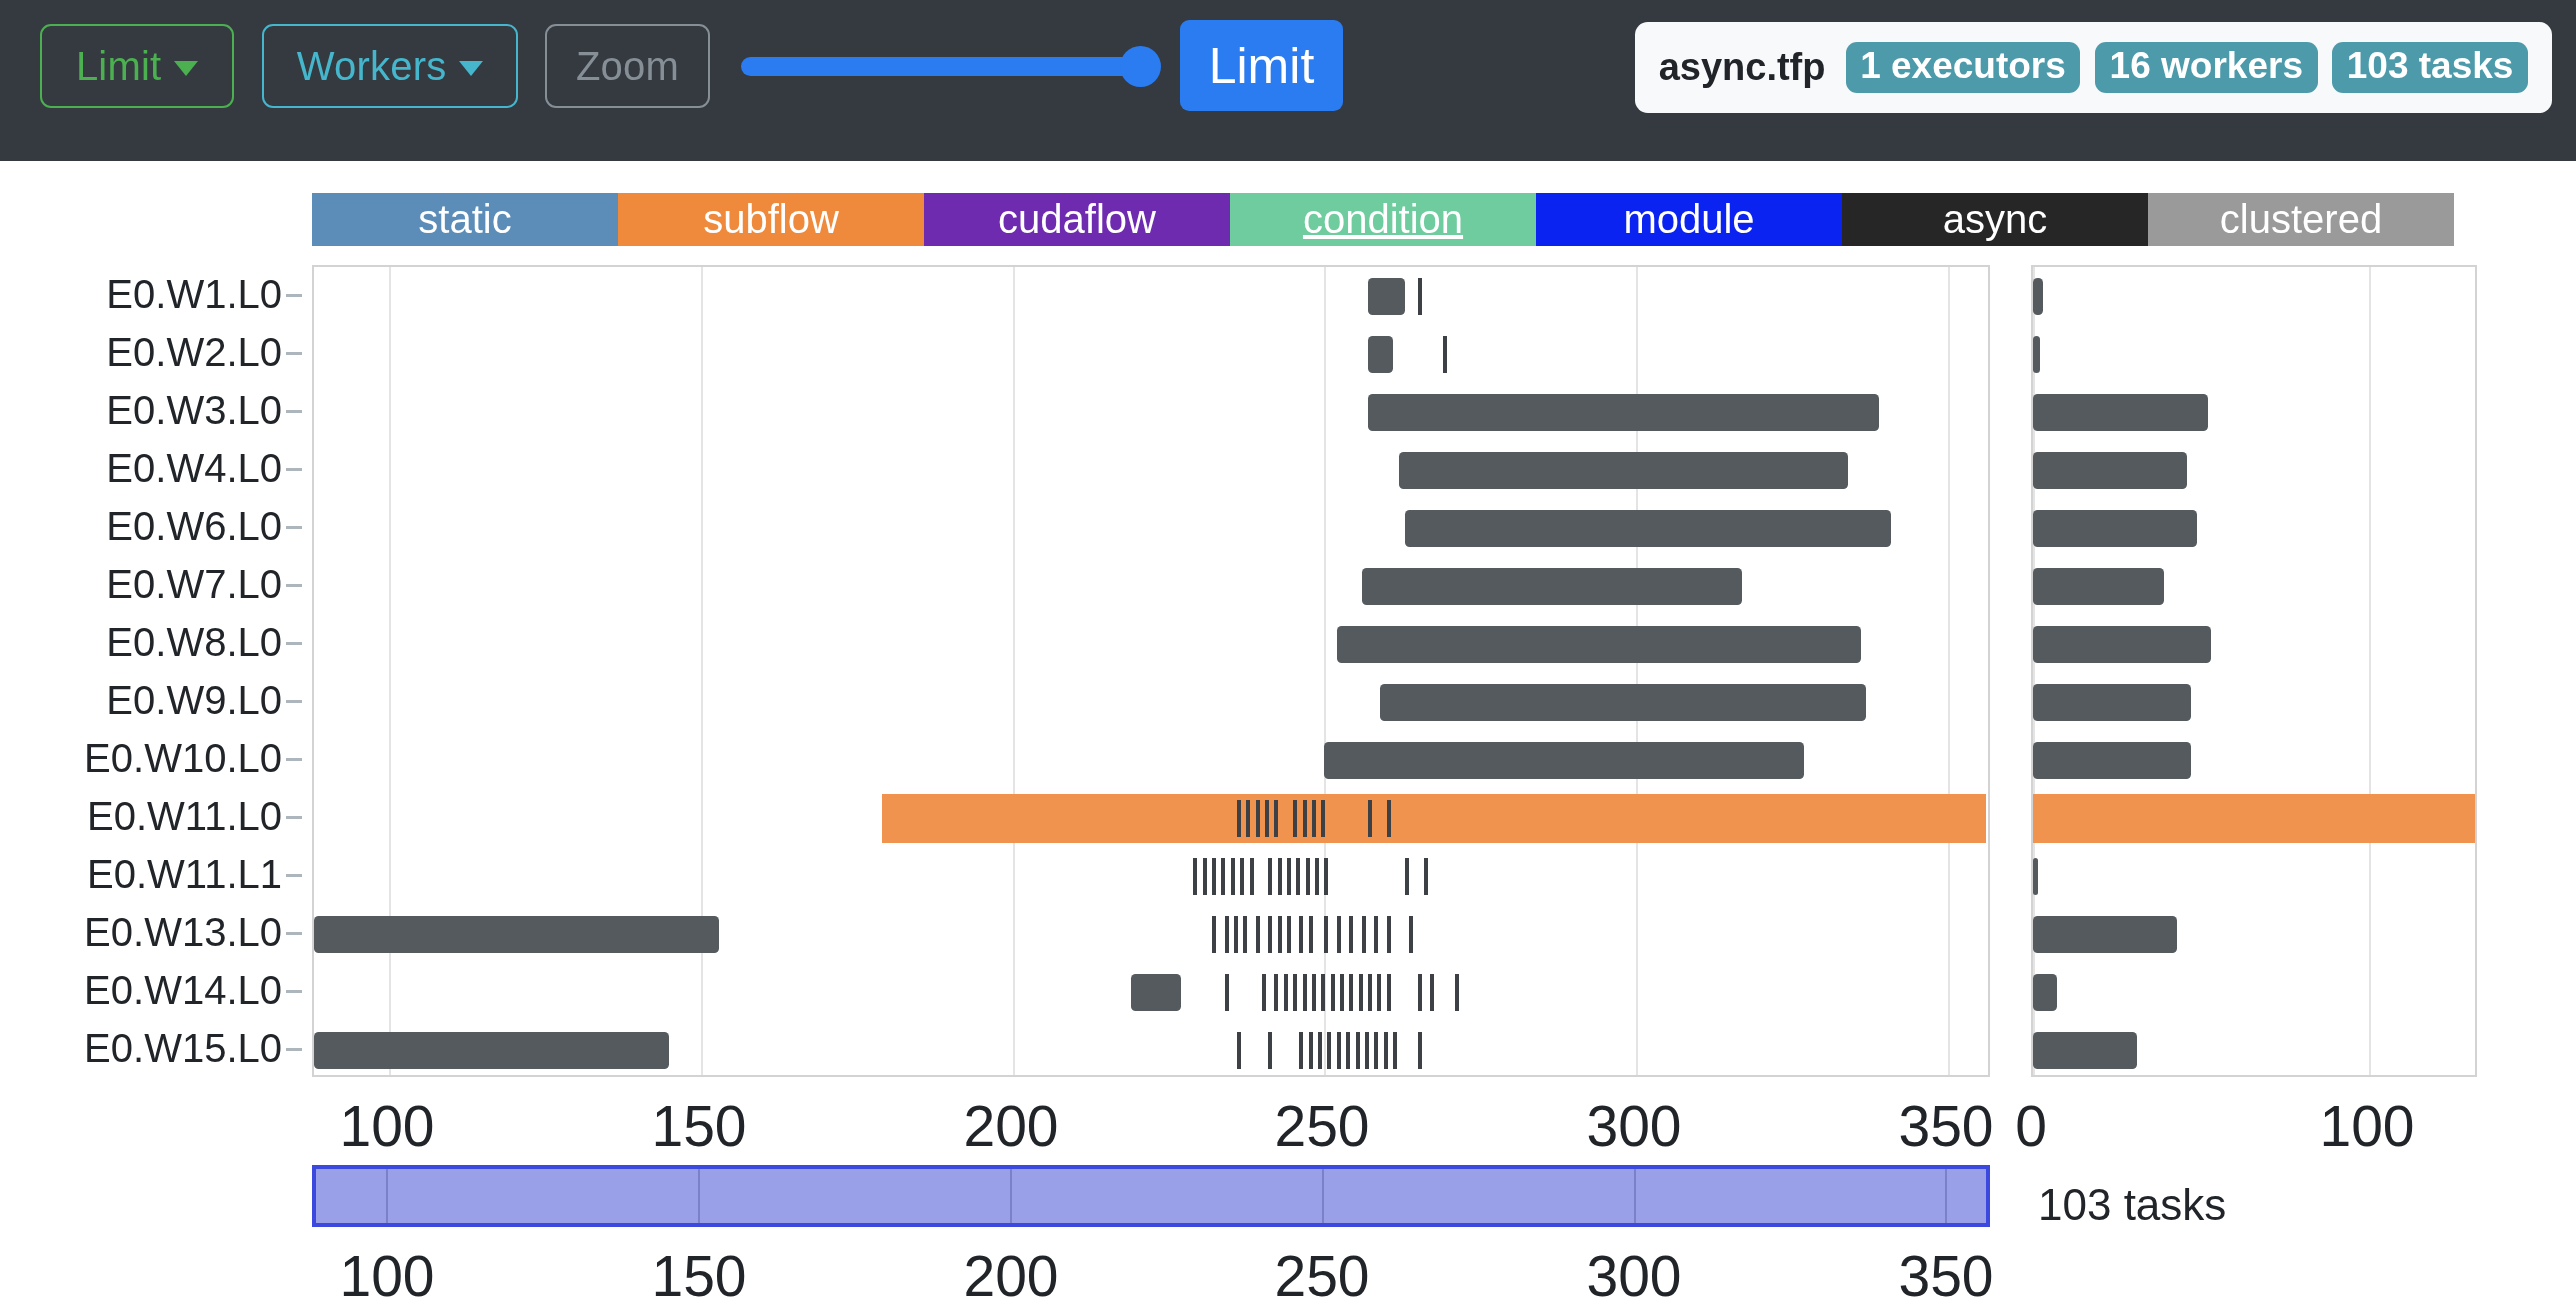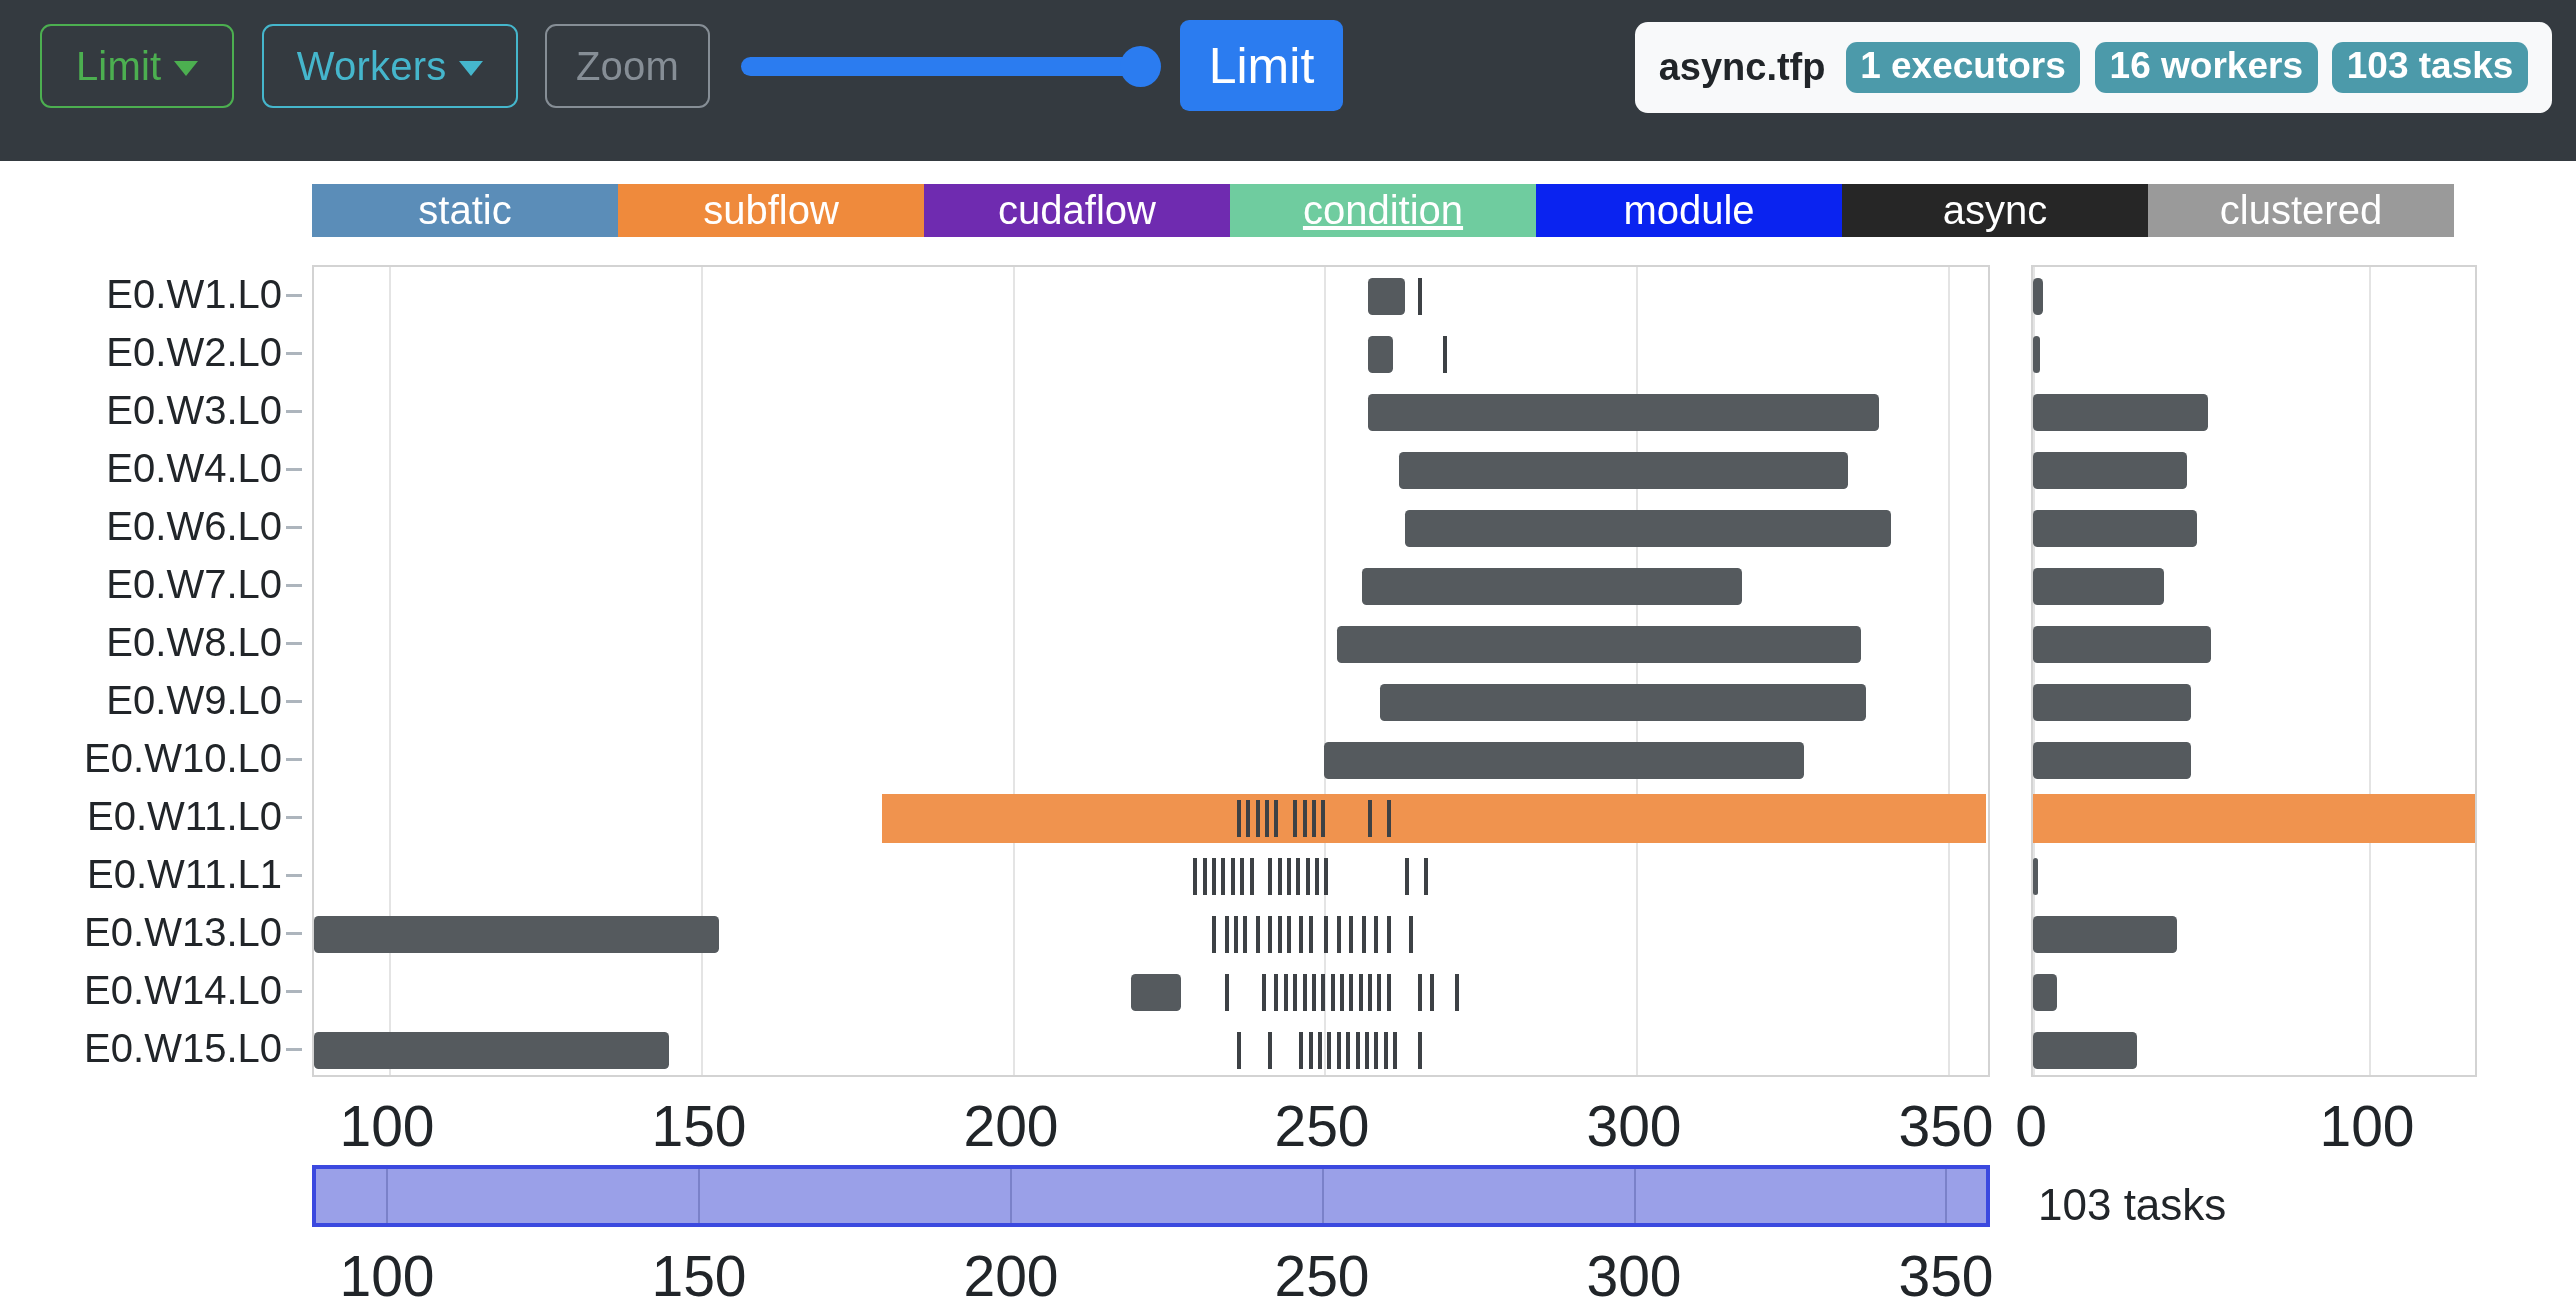--- a/index.html
+++ b/index.html
@@ -106,21 +106,21 @@
     padding: 5.5px 14.6px 9.1px 14.6px;
     line-height: 1;
     cursor: pointer;
     user-select: none;
     white-space: nowrap;
   }
 
   
   .legend {
     position: absolute;
-    left: 312px; top: 184px;
+    left: 312px; top: 193px;
     height: 53px;
     display: flex;
     border-radius: 19px;
   }
   .legend-seg {
     height: 53px;
     display: flex;
     align-items: center;
     justify-content: center;
     color: #ffffff;

